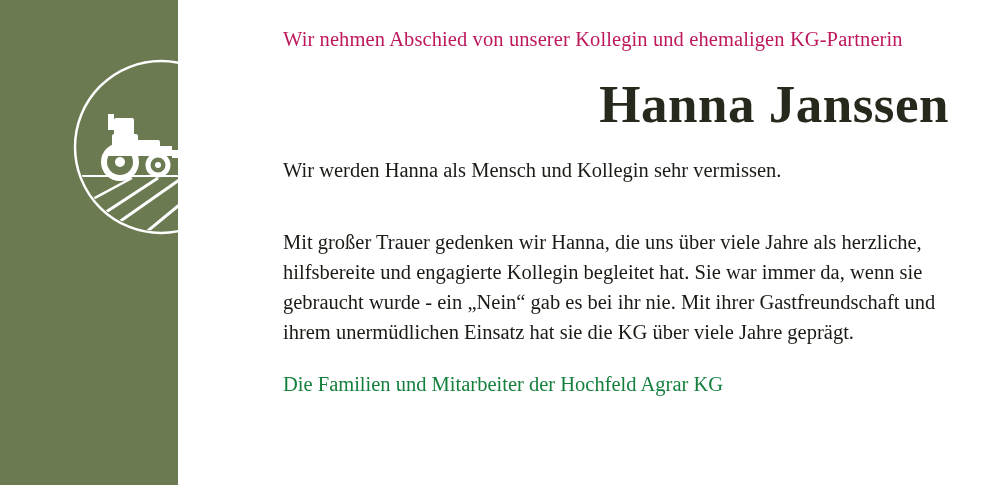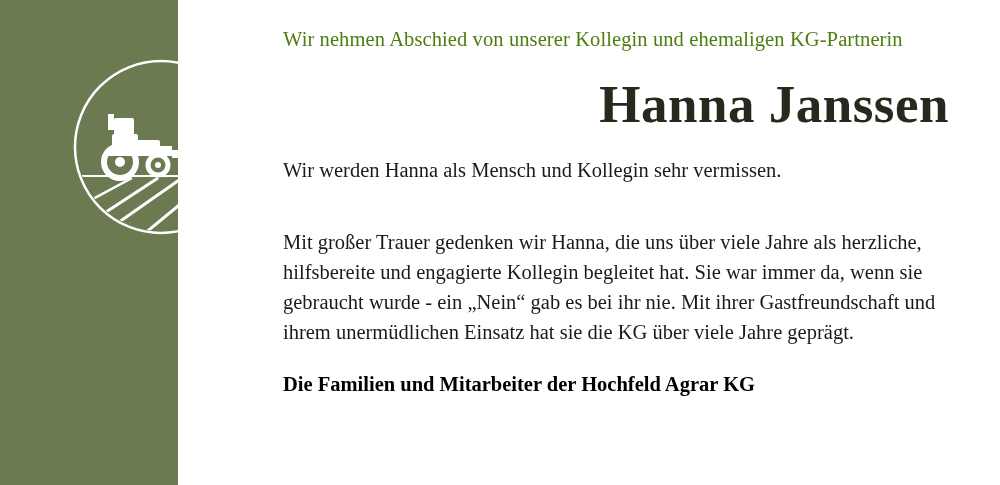--- a/index.html
+++ b/index.html
@@ -40,21 +40,21 @@
   }
   .content {
     position: absolute;
     left: 283px;
     top: 0;
     width: 690px;
     height: 485px;
   }
   .lead-line {
     font-size: 20.5px;
-    color: #4d7c0f;
+    color: #be185d;
     letter-spacing: 0.1px;
     margin-top: 28px;
     white-space: nowrap;
   }
   .deceased-name {
     font-size: 53px;
     font-weight: bold;
     color: #252a1c;
     text-align: right;
     letter-spacing: 0.5px;
@@ -66,22 +66,22 @@
     font-size: 20.5px;
     color: #1b1b16;
     line-height: 1.47;
     margin-top: 22px;
   }
   .para.p1 {
     margin-top: 42px;
   }
   .signature {
     font-size: 20.5px;
-    font-weight: bold;
-    color: #000000;
+    font-weight: normal;
+    color: #15803d;
     margin-top: 26px;
   }
 </style>
 </head>
 <body>
 
 <div class="obituary">
 
   <div class="green-band"></div>
 

